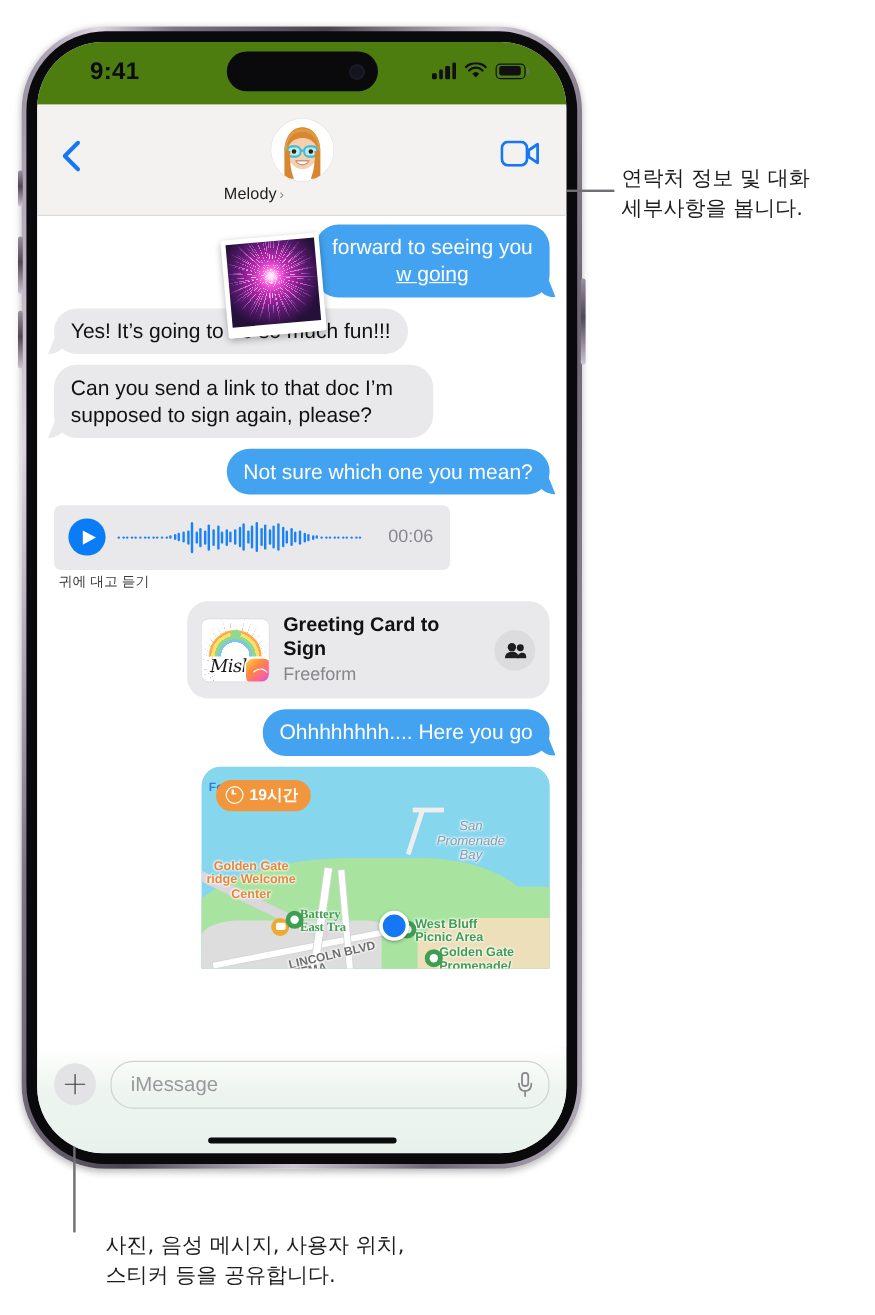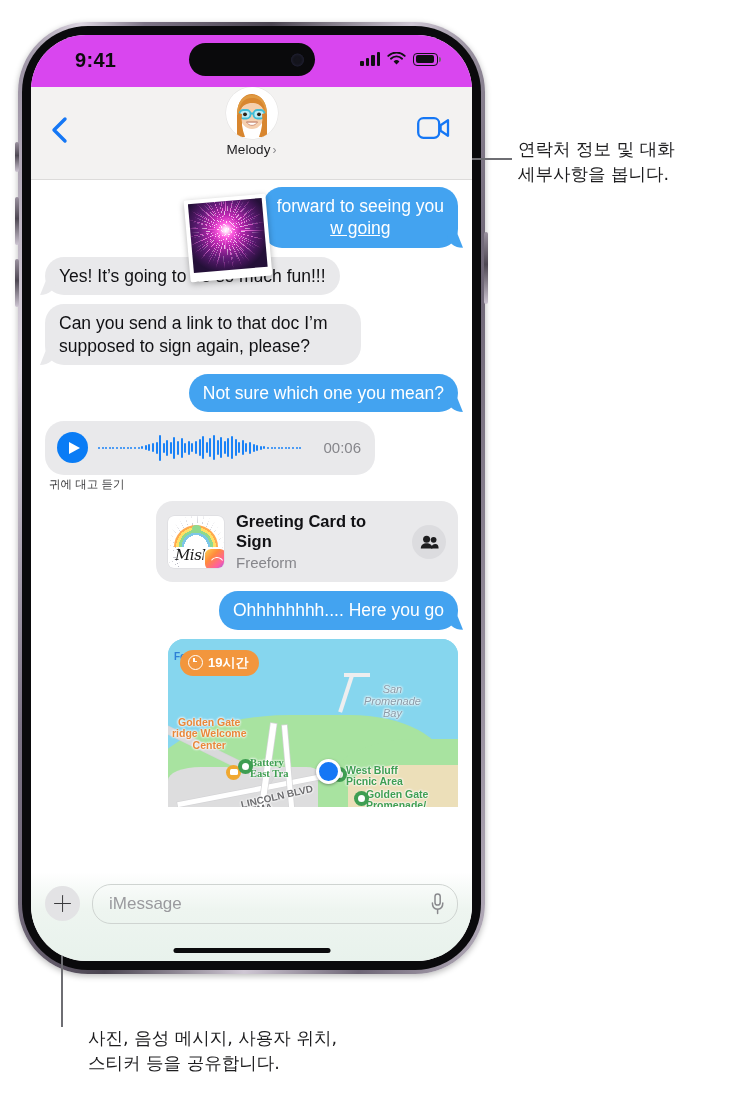--- a/index.html
+++ b/index.html
@@ -52,21 +52,21 @@
   .btn-power { right: -3px; top: 210px; width: 4px; height: 72px; }
   .btn-vol-up { left: -3px; top: 175px; width: 4px; height: 48px; }
   .btn-vol-dn { left: -3px; top: 237px; width: 4px; height: 48px; }
   .btn-mute { left: -3px; top: 120px; width: 4px; height: 30px; }
 
   
   .statusbar {
     position: absolute;
     left: 0; top: 0; right: 0;
     height: 52px;
-    background: #d946ef;
+    background: #4d7c0f;
     z-index: 6;
   }
   .sb-time {
     position: absolute;
     left: 44px; top: 14px;
     font-size: 20px;
     font-weight: bold;
     color: #0b0b0d;
     letter-spacing: 0.3px;
   }
@@ -141,22 +141,21 @@
     position: absolute;
     left: 18px; top: 28px;
     width: 26px; height: 30px;
     cursor: pointer;
   }
   .nav-back svg { display: block; }
   .nav-center {
     position: absolute;
     left: 50%;
     transform: translateX(-50%);
-    top: 0;
-    text-align: center;
+    top: 12px;
     cursor: pointer;
     width: 130px;
   }
   .avatar {
     width: 52px; height: 52px;
     border-radius: 50%;
     background: #ffffff;
     margin: 0 auto;
     position: relative;
     overflow: hidden;
@@ -270,21 +269,21 @@
       repeating-conic-gradient(from 4deg at 48% 42%,
         rgba(255,120,230,0.9) 0deg 1.4deg,
         rgba(255,120,230,0) 1.4deg 13deg);
     mask-image: radial-gradient(circle at 48% 42%, transparent 10%, #000 36%, transparent 70%);
     -webkit-mask-image: radial-gradient(circle at 48% 42%, transparent 10%, #000 36%, transparent 70%);
   }
 
   
   .audio-card {
     background: #e9e9eb;
-    border-radius: 19px;
+    border-radius: 6px;
     padding: 11px 14px 12px 12px;
     width: 330px;
     box-sizing: border-box;
   }
   .audio-top {
     display: flex;
     align-items: center;
     gap: 10px;
   }
   .play-btn {

